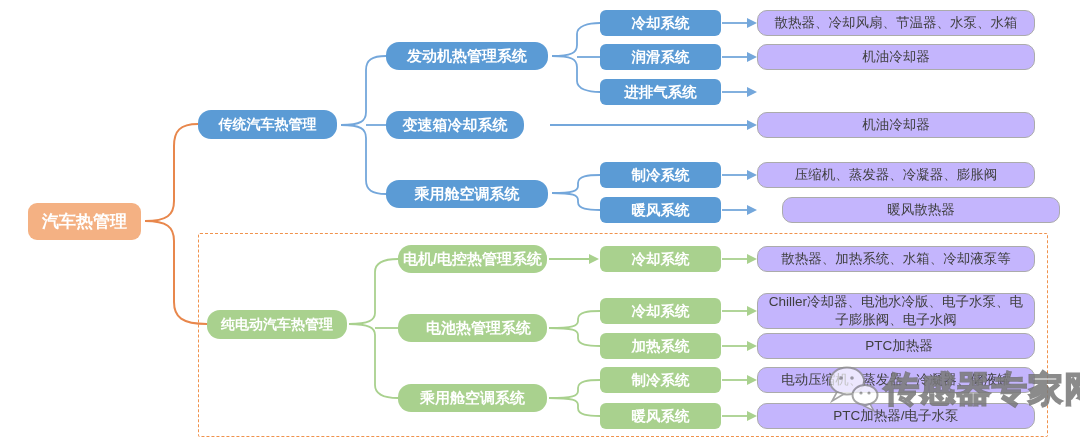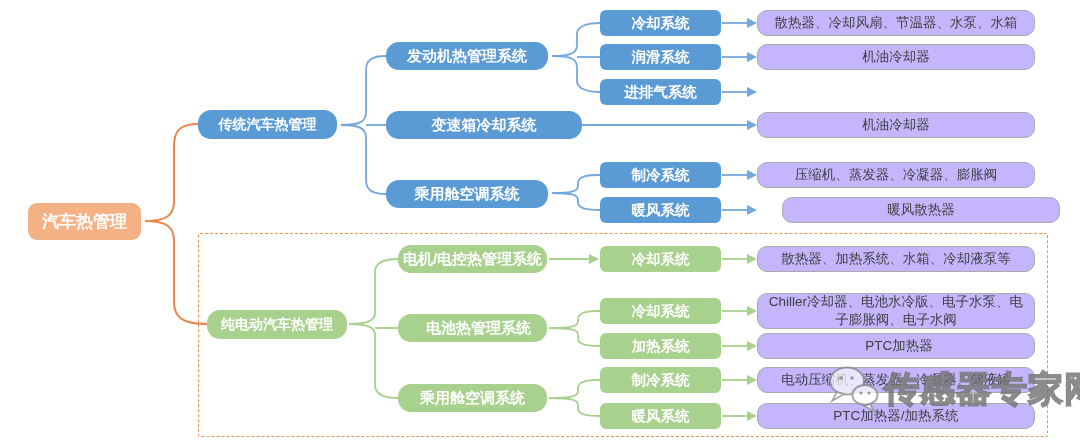--- a/index.html
+++ b/index.html
@@ -89,21 +89,21 @@
       <polygon points="757,416 747,411 747,421"></polygon>
     </g>
   </svg>
 
   <div class="node rootbox" style="left:28px;top:203px;width:113px;height:37px;">汽车热管理</div>
 
   <div class="node blue lv1" style="left:198px;top:110px;width:139px;height:29px;">传统汽车热管理</div>
   <div class="node green lv1" style="left:207px;top:310px;width:140px;height:29px;">纯电动汽车热管理</div>
 
   <div class="node blue lv2" style="left:386px;top:42px;width:162px;height:28px;">发动机热管理系统</div>
-  <div class="node blue lv2" style="left:386px;top:111px;width:196px;height:28px;">变速箱冷却系统</div>
+  <div class="node blue lv2" style="left:386px;top:111px;width:138px;height:28px;">变速箱冷却系统</div>
   <div class="node blue lv2" style="left:386px;top:180px;width:162px;height:28px;">乘用舱空调系统</div>
 
   <div class="node green lv2" style="left:398px;top:245px;width:149px;height:28px;">电机/电控热管理系统</div>
   <div class="node green lv2" style="left:398px;top:314px;width:149px;height:28px;padding-left:12px;">电池热管理系统</div>
   <div class="node green lv2" style="left:398px;top:384px;width:149px;height:28px;">乘用舱空调系统</div>
 
   <div class="node blue lv3" style="left:600px;top:10px;width:121px;height:26px;">冷却系统</div>
   <div class="node blue lv3" style="left:600px;top:44px;width:121px;height:26px;">润滑系统</div>
   <div class="node blue lv3" style="left:600px;top:79px;width:121px;height:26px;">进排气系统</div>
   <div class="node blue lv3" style="left:600px;top:162px;width:121px;height:26px;">制冷系统</div>
@@ -117,21 +117,21 @@
 
   <div class="leaf" style="left:757px;top:10px;width:278px;height:26px;">散热器、冷却风扇、节温器、水泵、水箱</div>
   <div class="leaf" style="left:757px;top:44px;width:278px;height:26px;">机油冷却器</div>
   <div class="leaf" style="left:757px;top:112px;width:278px;height:26px;">机油冷却器</div>
   <div class="leaf" style="left:757px;top:162px;width:278px;height:26px;">压缩机、蒸发器、冷凝器、膨胀阀</div>
   <div class="leaf" style="left:757px;top:197px;width:278px;height:26px;margin-left:25px;">暖风散热器</div>
   <div class="leaf" style="left:757px;top:246px;width:278px;height:26px;">散热器、加热系统、水箱、冷却液泵等</div>
   <div class="leaf" style="left:757px;top:293px;width:278px;height:36px;">Chiller冷却器、电池水冷版、电子水泵、电子膨胀阀、电子水阀</div>
   <div class="leaf" style="left:757px;top:333px;width:278px;height:26px;padding-left:15px;">PTC加热器</div>
   <div class="leaf" style="left:757px;top:367px;width:278px;height:26px;">电动压缩机、蒸发器、冷凝器、储液罐</div>
-  <div class="leaf" style="left:757px;top:403px;width:278px;height:26px;">PTC加热器/加热系统</div>
+  <div class="leaf" style="left:757px;top:403px;width:278px;height:26px;">PTC加热器/电子水泵</div>
 
   <div class="watermark" style="left:822px;top:362px;">
     <svg width="62" height="54" viewBox="0 0 62 54">
       <g opacity="0.8">
         <ellipse cx="25" cy="19" rx="17" ry="13.5" fill="rgba(255,255,255,0.85)" stroke="#8f8f8f" stroke-width="2"></ellipse>
         <path d="M 15,30 L 10,39 L 22,32 Z" fill="rgba(255,255,255,0.85)" stroke="#8f8f8f" stroke-width="1.6"></path>
         <circle cx="19" cy="16" r="1.8" fill="#8f8f8f"></circle>
         <circle cx="30" cy="16" r="1.8" fill="#8f8f8f"></circle>
         <ellipse cx="43" cy="33" rx="12.5" ry="10" fill="rgba(255,255,255,0.9)" stroke="#8f8f8f" stroke-width="2"></ellipse>
         <path d="M 48,42 L 52,49 L 42,44 Z" fill="rgba(255,255,255,0.9)" stroke="#8f8f8f" stroke-width="1.5"></path>

